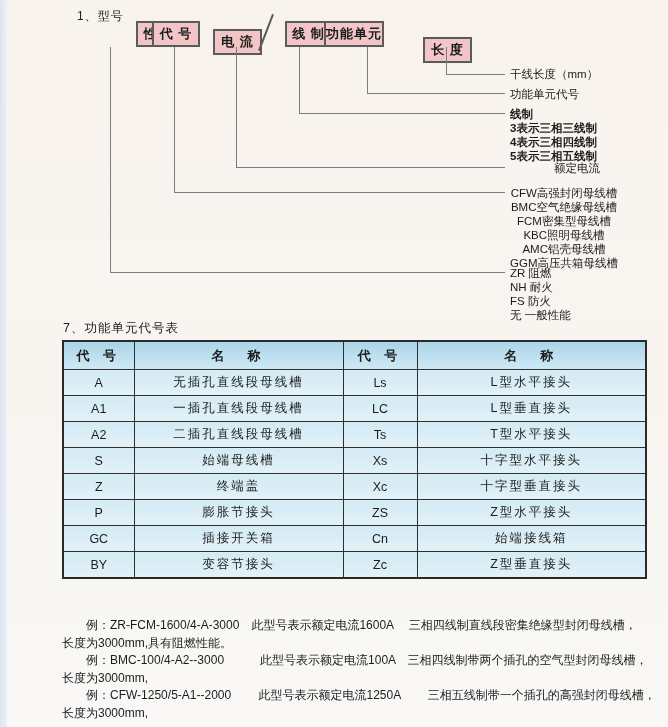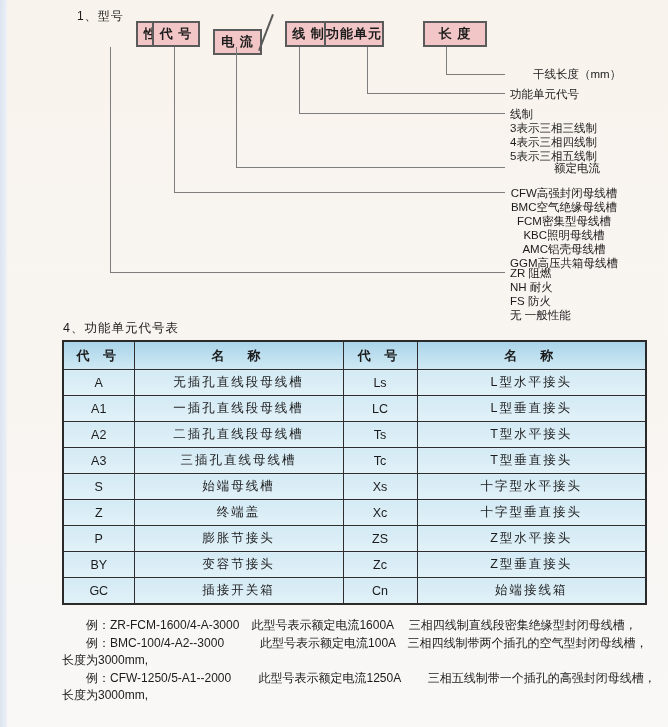--- a/index.html
+++ b/index.html
@@ -25,41 +25,41 @@
     border:2px solid var(--accent-border,#5b5b5b);
     background:var(--box-fill,#f2c6c6);
     display:flex;align-items:center;justify-content:center;
     font-weight:bold;font-size:13px;letter-spacing:1px;
   }
   #box-performance{left:88px;width:48px;margin-left:48px;}
   #box-code{left:152px;width:48px;}
   #box-current{left:213px;width:49px;margin-top:8px;}
   #box-wires{left:277px;width:47px;margin-left:8px;}
   #box-unit{left:324px;width:60px;}
-  #box-length{left:423px;width:64px;}
+  #box-length{left:423px;width:49px;margin-top:16px;}
   .slash-mark{
     position:absolute;left:265px;top:13px;width:2px;height:39px;
     background:#5a5a5a;transform:rotate(21deg);
   }
   .conn{
     position:absolute;
     border-left:1.5px solid #7d7d7d;
     border-bottom:1.5px solid #7d7d7d;
     box-sizing:border-box;
   }
   #conn-performance{left:110px;top:47px;width:395px;height:226px;}
   #conn-code{left:174px;top:47px;width:331px;height:146px;}
   #conn-current{left:236px;top:47px;width:269px;height:121px;}
   #conn-wires{left:299px;top:47px;width:206px;height:67px;}
   #conn-unit{left:367px;top:47px;width:138px;height:47px;}
   #conn-length{left:446px;top:47px;width:59px;height:28px;}
   .ann{position:absolute;left:510px;font-size:11.5px;line-height:14px;white-space:pre;}
-  #ann-length{top:67px;margin-left:23px;}
+  #ann-length{top:67px;}
   #ann-unit{top:88px;font-family:Liberation Mono, monospace;}
-  #ann-wires{top:107px;}
+  #ann-wires{top:107px;font-weight:bold;}
   #ann-current{top:161px;margin-left:44px;}
   #ann-code{top:186px;text-align:center;}
   #ann-performance{top:266px;}
   
   .sec2-title{position:absolute;left:63px;top:320px;font-size:12.5px;letter-spacing:1px;}
   table.unit-table{
     position:absolute;left:62px;top:340px;width:583px;
     border-collapse:collapse;table-layout:fixed;
     font-size:12.5px;
   }
@@ -106,21 +106,21 @@
   <div class="conn" id="conn-unit"></div>
   <div class="conn" id="conn-length"></div>
 
   <div class="ann" id="ann-length"><div class="line">干线长度（mm）</div></div>
   <div class="ann" id="ann-unit"><div class="line">功能单元代号</div></div>
   <div class="ann" id="ann-wires"><div class="line">线制</div><div class="line">3表示三相三线制</div><div class="line">4表示三相四线制</div><div class="line">5表示三相五线制</div></div>
   <div class="ann" id="ann-current"><div class="line">额定电流</div></div>
   <div class="ann" id="ann-code"><div class="line">CFW高强封闭母线槽</div><div class="line">BMC空气绝缘母线槽</div><div class="line">FCM密集型母线槽</div><div class="line">KBC照明母线槽</div><div class="line">AMC铝壳母线槽</div><div class="line">GGM高压共箱母线槽</div></div>
   <div class="ann" id="ann-performance"><div class="line">ZR 阻燃</div><div class="line">NH 耐火</div><div class="line">FS 防火</div><div class="line">无 一般性能</div></div>
 
-  <div class="sec2-title">4、功能单元代号表</div>
+  <div class="sec2-title">7、功能单元代号表</div>
 
   <table class="unit-table">
     <colgroup>
       <col style="width:71px">
         <col style="width:209px">
         <col style="width:74px">
         <col style="width:229px">
     </colgroup>
     <thead>
       <tr>
@@ -143,58 +143,53 @@
           <td class="c2">LC</td>
           <td class="c3">L型垂直接头</td>
         </tr>
         <tr>
           <td class="c0">A2</td>
           <td class="c1">二插孔直线段母线槽</td>
           <td class="c2">Ts</td>
           <td class="c3">T型水平接头</td>
         </tr>
         <tr>
-          <td class="c0">A3</td>
-          <td class="c1">三插孔直线母线槽</td>
-          <td class="c2">Tc</td>
-          <td class="c3">T型垂直接头</td>
-        </tr>
-        <tr>
           <td class="c0">S</td>
           <td class="c1">始端母线槽</td>
           <td class="c2">Xs</td>
           <td class="c3">十字型水平接头</td>
         </tr>
         <tr>
           <td class="c0">Z</td>
           <td class="c1">终端盖</td>
           <td class="c2">Xc</td>
           <td class="c3">十字型垂直接头</td>
         </tr>
         <tr>
           <td class="c0">P</td>
           <td class="c1">膨胀节接头</td>
           <td class="c2">ZS</td>
           <td class="c3">Z型水平接头</td>
         </tr>
         <tr>
+          <td class="c0">GC</td>
+          <td class="c1">插接开关箱</td>
+          <td class="c2">Cn</td>
+          <td class="c3">始端接线箱</td>
+        </tr>
+        <tr>
           <td class="c0">BY</td>
           <td class="c1">变容节接头</td>
           <td class="c2">Zc</td>
           <td class="c3">Z型垂直接头</td>
-        </tr>
-        <tr>
-          <td class="c0">GC</td>
-          <td class="c1">插接开关箱</td>
-          <td class="c2">Cn</td>
-          <td class="c3">始端接线箱</td>
         </tr>
       </tbody>
   </table>
 
   <div class="examples">
       <div class="ex-line">　　例：ZR-FCM-1600/4-A-3000　此型号表示额定电流1600A　 三相四线制直线段密集绝缘型封闭母线槽，</div>
+      <div class="ex-line">长度为3000mm,具有阻燃性能。</div>
       <div class="ex-line">　　例：BMC-100/4-A2--3000　　　此型号表示额定电流100A　三相四线制带两个插孔的空气型封闭母线槽，</div>
       <div class="ex-line">长度为3000mm,</div>
       <div class="ex-line">　　例：CFW-1250/5-A1--2000　　 此型号表示额定电流1250A　　 三相五线制带一个插孔的高强封闭母线槽，</div>
       <div class="ex-line">长度为3000mm,</div>
     </div>
 </div>
 
 </body></html>

